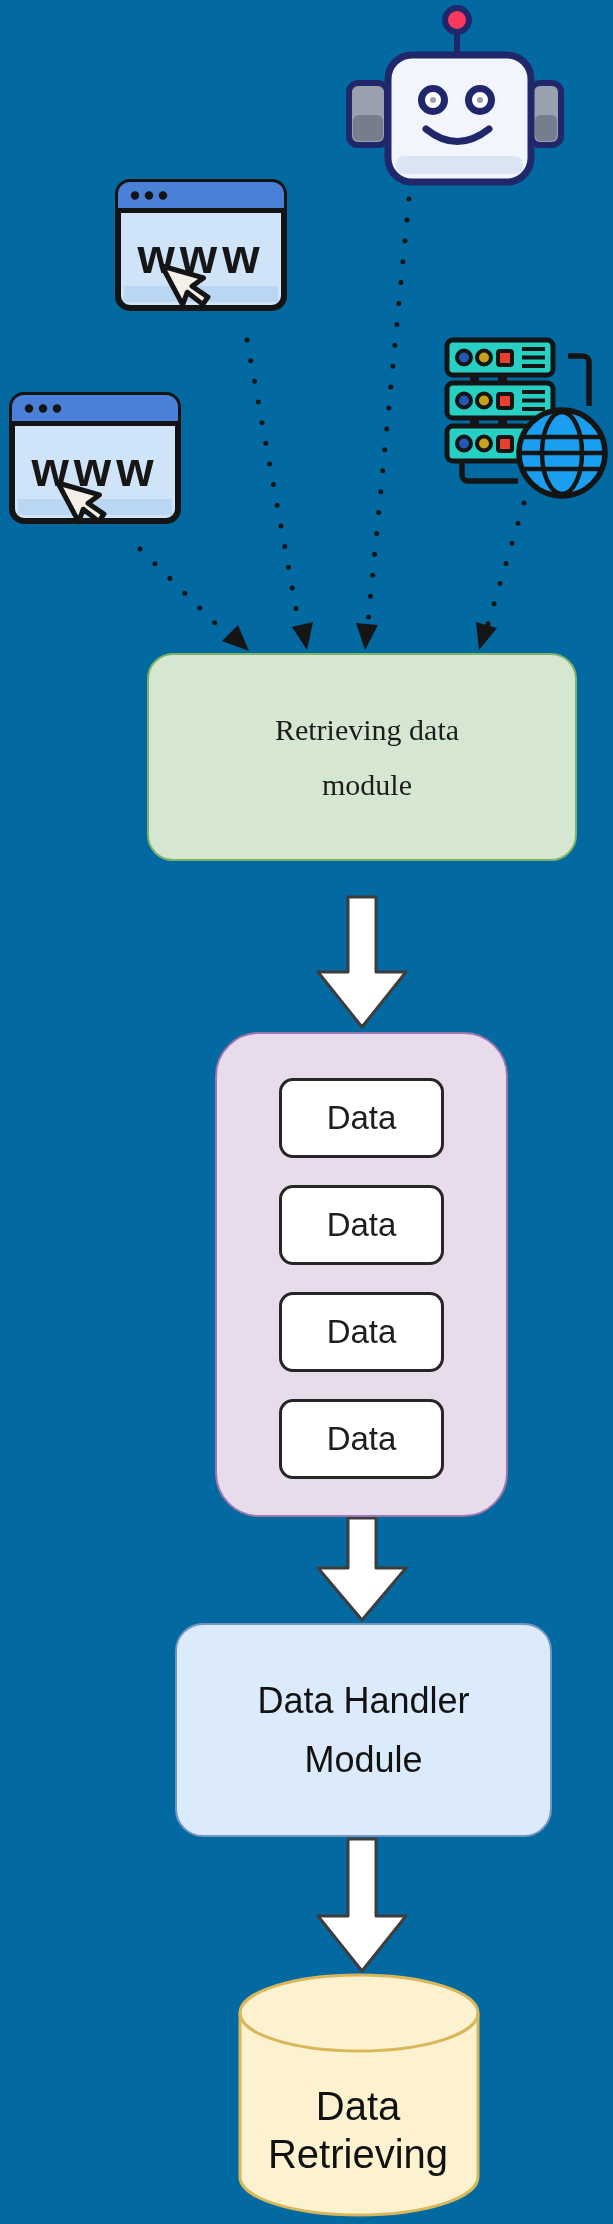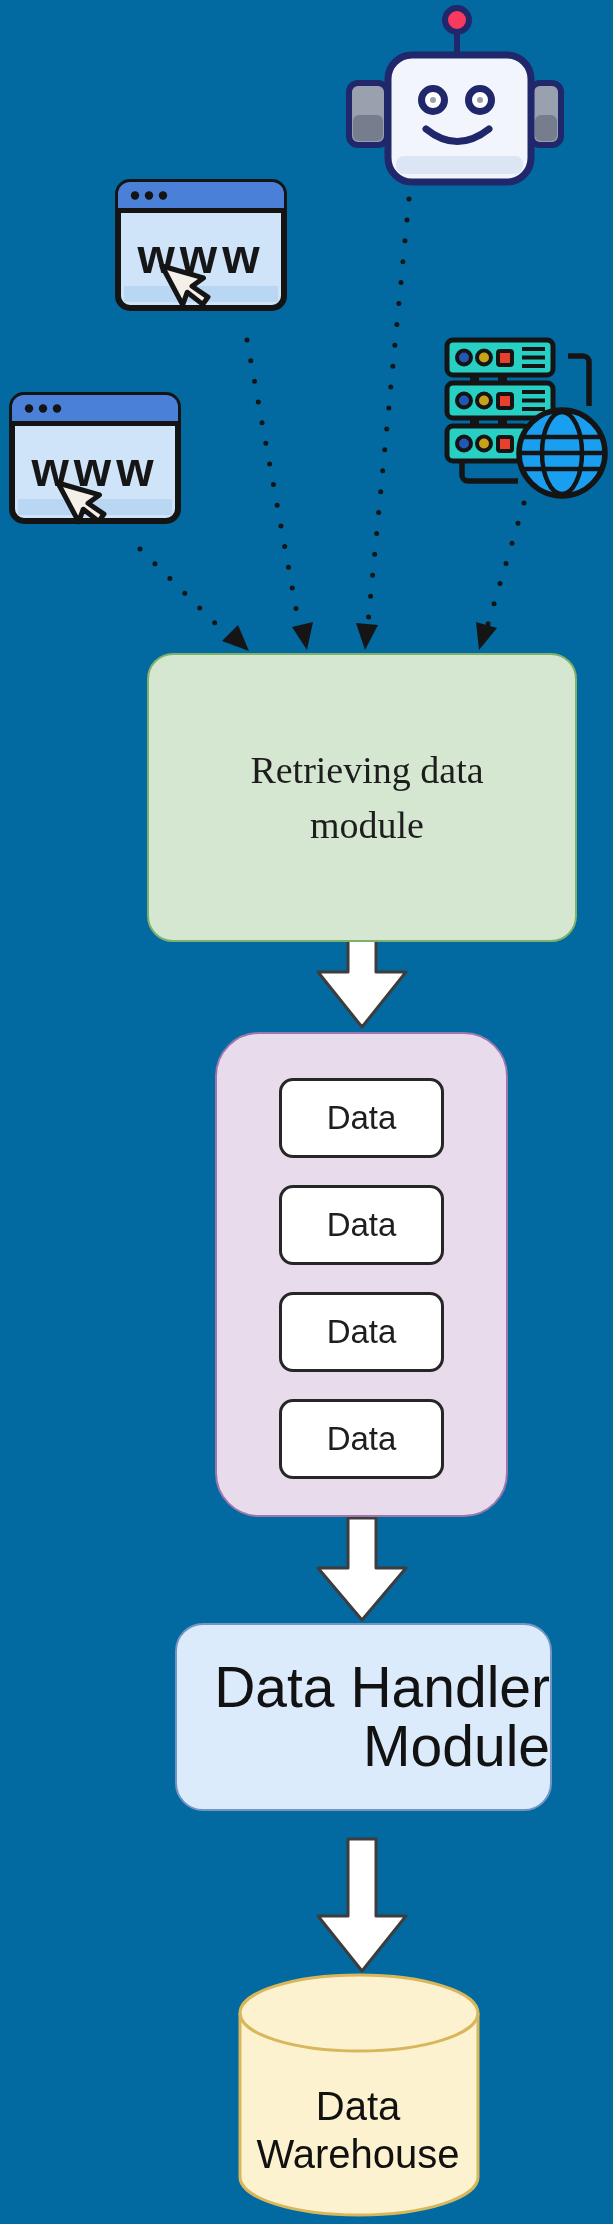--- a/index.html
+++ b/index.html
@@ -8,39 +8,39 @@
     font-family:"Liberation Sans",sans-serif;
   }
   .abs{position:absolute;}
   svg{display:block;overflow:visible;}
   
   .node{
     position:absolute;box-sizing:border-box;display:flex;flex-direction:column;
     align-items:center;justify-content:center;text-align:center;
   }
   .node-green{
-    left:147px;top:653px;width:430px;height:289px;
+    left:147px;top:653px;width:430px;height:208px;
     background:#d6e7d1;border:2.5px solid #7eb169;border-radius:26px;
-    font-family:"Liberation Serif",serif;font-size:38px;line-height:55px;color:#1d1d1d;padding-left:10px;
+    font-family:"Liberation Serif",serif;font-size:30px;line-height:55px;color:#1d1d1d;padding-left:10px;
   }
   .node-purple{
     left:215px;top:1032px;width:293px;height:485px;
     background:#e8dbec;border:2.5px solid #9b77ad;border-radius:44px;
     justify-content:center;gap:27px;padding-top:8px;
   }
   .data-chip{
     box-sizing:border-box;width:165px;height:80px;background:#ffffff;
     border:3px solid #262626;border-radius:14px;
     display:flex;align-items:center;justify-content:center;
     font-size:33px;color:#1e1e1e;
   }
   .node-blue{
-    left:175px;top:1623px;width:377px;height:188px;
+    left:175px;top:1623px;width:377px;height:214px;
     background:#dcebfc;border:2px solid #7295c4;border-radius:28px;
-    font-size:57px;line-height:59px;color:#121212;align-items:flex-end;
+    font-size:36px;line-height:59px;color:#121212;
   }
   .warehouse-label{
     position:absolute;left:238px;top:2080px;width:240px;height:100px;
     display:flex;flex-direction:column;align-items:center;justify-content:center;
     font-size:40px;line-height:48px;color:#111111;text-align:center;
   }
 </style>
 </head>
 <body>
 
@@ -188,16 +188,16 @@
     <span>Data Handler</span>
     <span>Module</span>
   </div>
 
   <svg class="abs" style="left:236px;top:1972px;" width="246" height="248" viewBox="0 0 246 248">
     <path d="M4,41 A119,38 0 0 1 242,41 L242,205 A119,38 0 0 1 4,205 Z" fill="#fdf2cf" stroke="#d8b75b" stroke-width="3"></path>
     <path d="M4,41 A119,38 0 0 0 242,41" fill="none" stroke="#d8b75b" stroke-width="3"></path>
   </svg>
   <div class="warehouse-label">
     <span>Data</span>
-    <span>Warehouse</span>
+    <span>Retrieving</span>
   </div>
 
 </div>
 
 </body></html>

